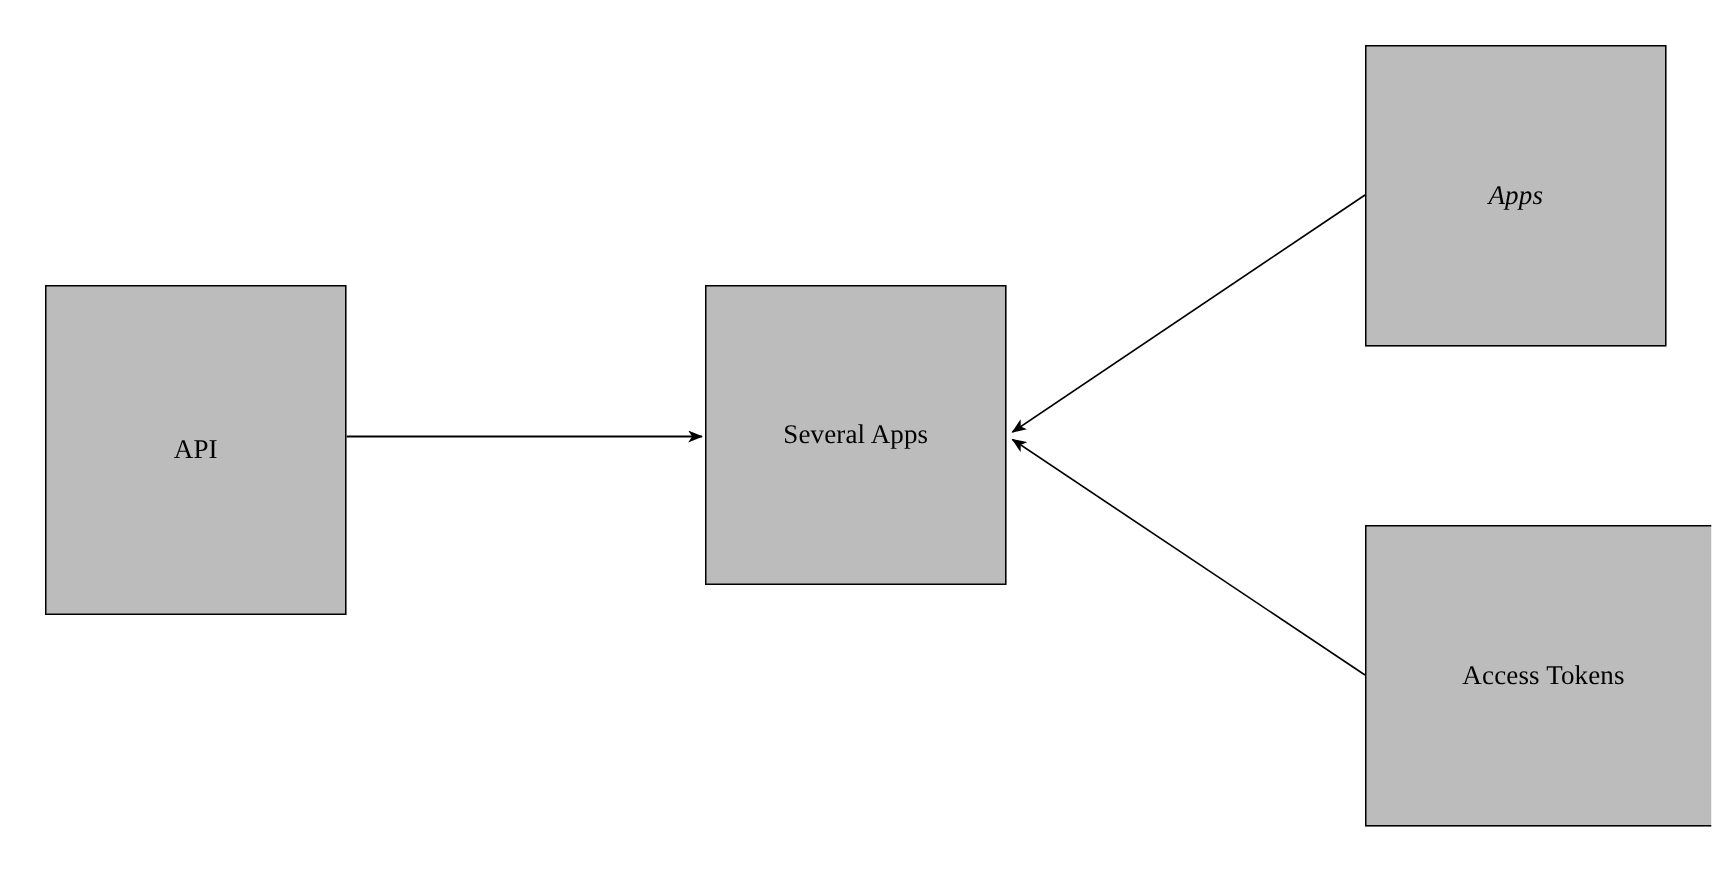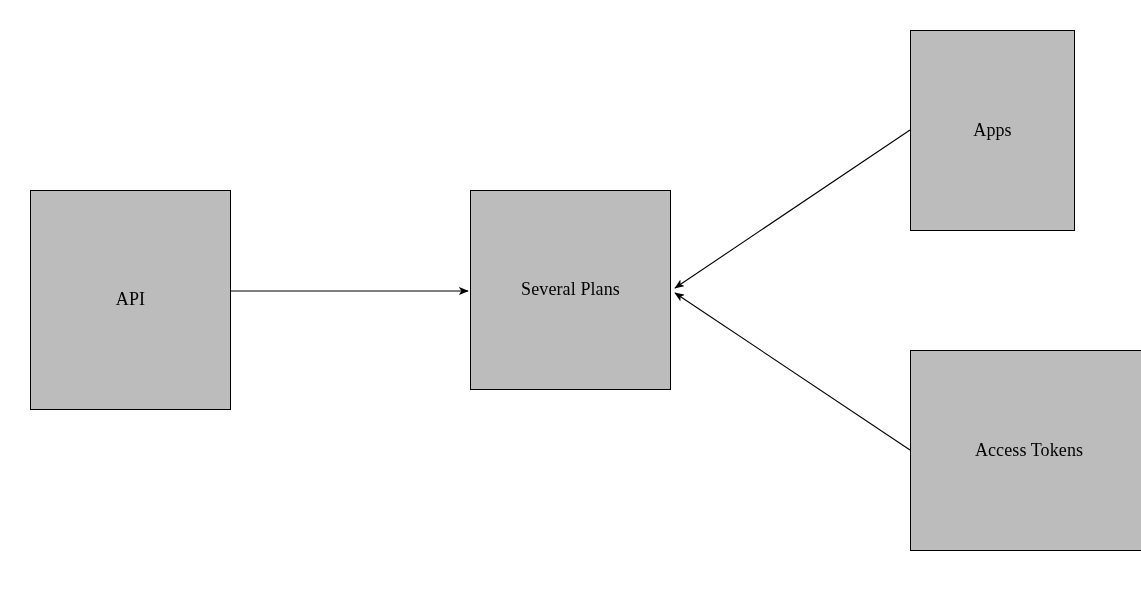--- a/index.html
+++ b/index.html
@@ -40,21 +40,21 @@
     font-family: "Liberation Serif", "DejaVu Serif", serif;
     font-size: 18px;
     line-height: 1.2;
     color: #000000;
     letter-spacing: 0.1px;
     user-select: none;
     white-space: nowrap;
   }
   #node-api      { left: 30px;  top: 190px; width: 201px; height: 220px; text-align: right; }
   #node-plans    { left: 470px; top: 190px; width: 201px; height: 200px; }
-  #node-apps     { left: 910px; top: 30px;  width: 165px; height: 201px; }
+  #node-apps     { left: 910px; top: 30px;  width: 201px; height: 201px; font-style: italic; }
   #node-tokens   { left: 910px; top: 350px; width: 238px; height: 201px; }
 </style>
 </head>
 <body>
 
 <div id="canvas">
 
   <svg id="edges" width="1141" height="591" viewBox="0 0 1141 591" xmlns="http://www.w3.org/2000/svg">
     <defs>
       <marker id="arrowhead" markerWidth="10" markerHeight="8" refX="9.2" refY="4" orient="auto" markerUnits="userSpaceOnUse">
@@ -67,21 +67,21 @@
     <line x1="910" y1="130" x2="675" y2="288" stroke="#000000" stroke-width="1.1" marker-end="url(#arrowhead)"></line>
 
     <line x1="910" y1="450" x2="675" y2="293" stroke="#000000" stroke-width="1.1" marker-end="url(#arrowhead)"></line>
   </svg>
 
   <div class="node" id="node-api">
     <span class="node-label">API</span>
   </div>
 
   <div class="node" id="node-plans">
-    <span class="node-label">Several Plans</span>
+    <span class="node-label">Several Apps</span>
   </div>
 
   <div class="node" id="node-apps">
     <span class="node-label">Apps</span>
   </div>
 
   <div class="node" id="node-tokens">
     <span class="node-label">Access Tokens</span>
   </div>
 

